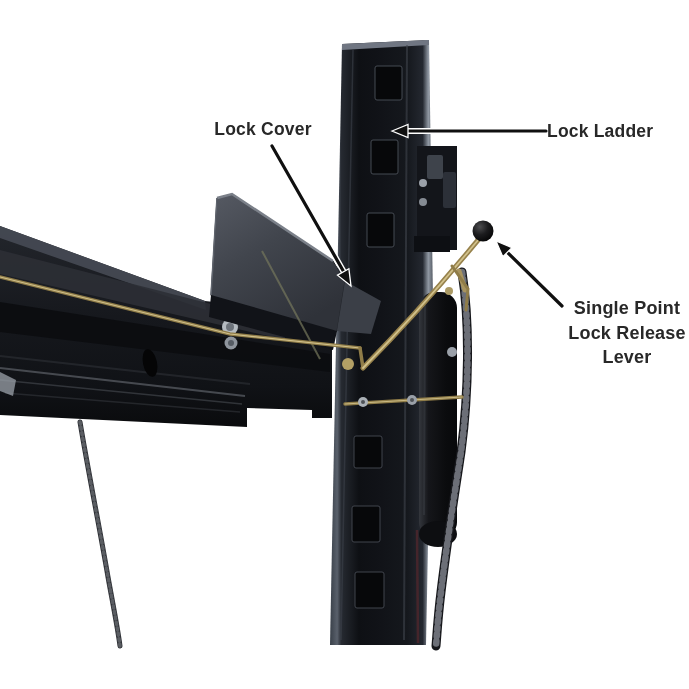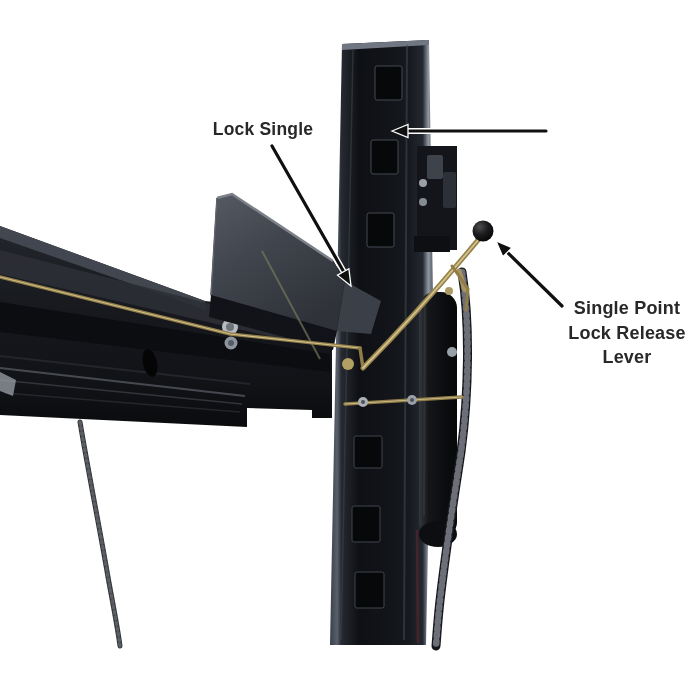--- a/index.html
+++ b/index.html
@@ -173,22 +173,23 @@
         <polygon points="392,131 408,124.5 408,137.5" fill="#101010" stroke="#ffffff" stroke-width="1.3"></polygon>
       </g>
       <g>
         <line x1="562" y1="306" x2="506" y2="251" stroke="#ffffff" stroke-width="6"></line>
         <line x1="562" y1="306" x2="506" y2="251" stroke="#101010" stroke-width="3.2"></line>
         <polygon points="496,241 512,247.6 502.8,256.8" fill="#101010" stroke="#ffffff" stroke-width="1.3"></polygon>
       </g>
     </g>
   </svg>
 
-  <div class="label" id="lock-cover-label" style="left:204px;top:119px;width:118px;text-align:center;">Lock Single</div>
+  <div class="label" id="lock-cover-label" style="left:204px;top:119px;width:118px;text-align:center;">Lock Cover</div>
 
+  <div class="label" id="lock-ladder-label" style="left:547px;top:121px;">Lock Ladder</div>
 
   <div class="label center" id="lever-label" style="left:552px;top:296px;width:150px;">
     <span>Single Point</span>
     <span>Lock Release</span>
     <span>Lever</span>
   </div>
 
 </div>
 
 </body></html>

